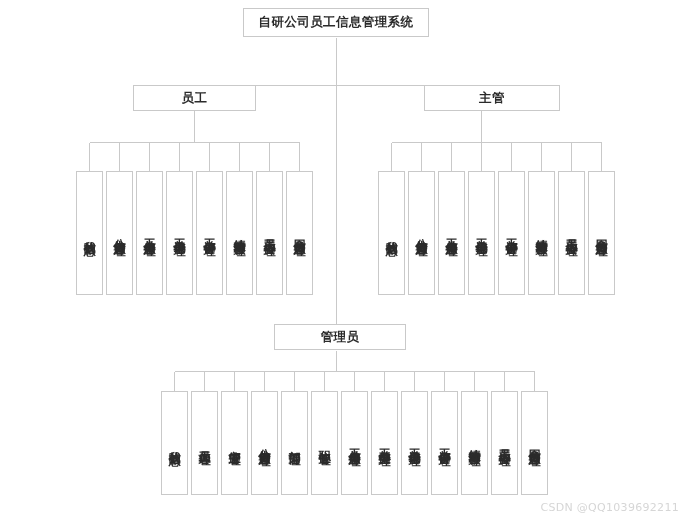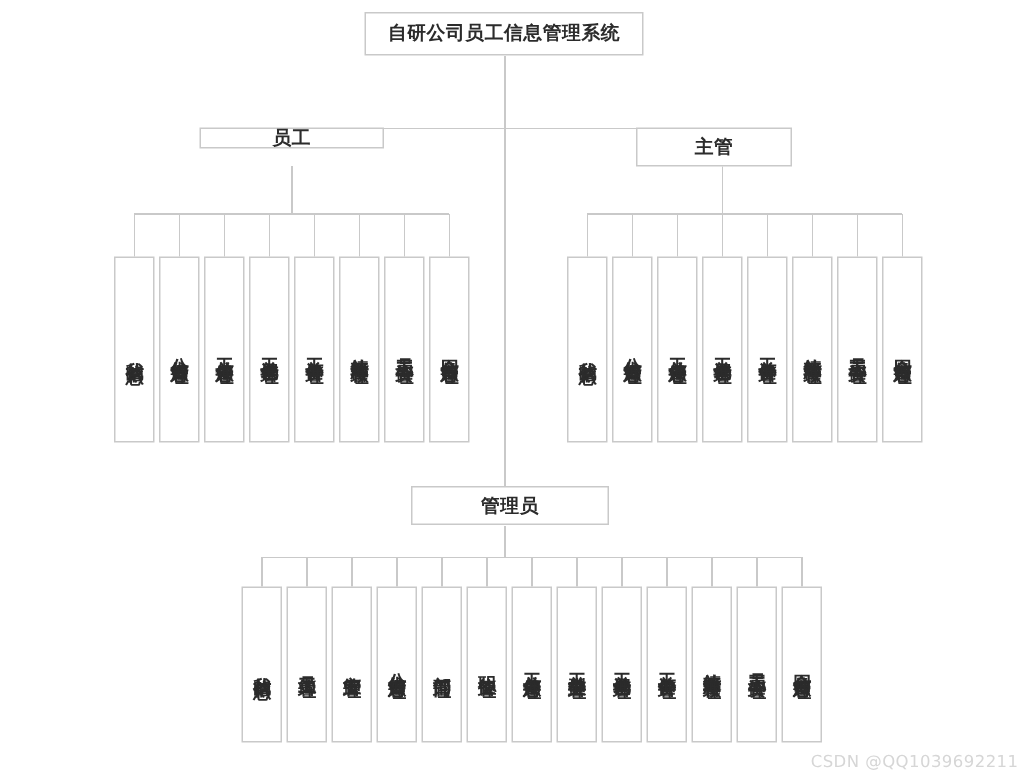--- a/index.html
+++ b/index.html
@@ -120,23 +120,23 @@
       <path d="M414.5 371.5 L414.5 391.5"></path>
       <path d="M444.5 371.5 L444.5 391.5"></path>
       <path d="M474.5 371.5 L474.5 391.5"></path>
       <path d="M504.5 371.5 L504.5 391.5"></path>
       <path d="M534.5 371.5 L534.5 391.5"></path>
     </g>
   </svg>
 
   <div class="node horiz" id="root-node">自研公司员工信息管理系统</div>
 
-  <div class="node horiz" style="left:133px; top:85px; width:123px; height:14px;">员工</div>
+  <div class="node horiz" style="left:133px; top:85px; width:123px; height:26px;">员工</div>
 
-  <div class="node horiz" style="left:424px; top:85px; width:104px; height:26px;">主管</div>
+  <div class="node horiz" style="left:424px; top:85px; width:136px; height:26px;">主管</div>
 
   <div class="node horiz" style="left:274px; top:324px; width:132px; height:26px;">管理员</div>
 
   <div class="node vert" style="left:76px; top:171px; width:27px; height:124px;">我的信息</div>
   <div class="node vert" style="left:106px; top:171px; width:27px; height:124px;">公告信息管理</div>
   <div class="node vert" style="left:136px; top:171px; width:27px; height:124px;">工单信息管理</div>
   <div class="node vert" style="left:166px; top:171px; width:27px; height:124px;">工单记录管理</div>
   <div class="node vert" style="left:196px; top:171px; width:27px; height:124px;">工单评价管理</div>
   <div class="node vert" style="left:226px; top:171px; width:27px; height:124px;">绩效考核管理</div>
   <div class="node vert" style="left:256px; top:171px; width:27px; height:124px;">员工工资管理</div>

